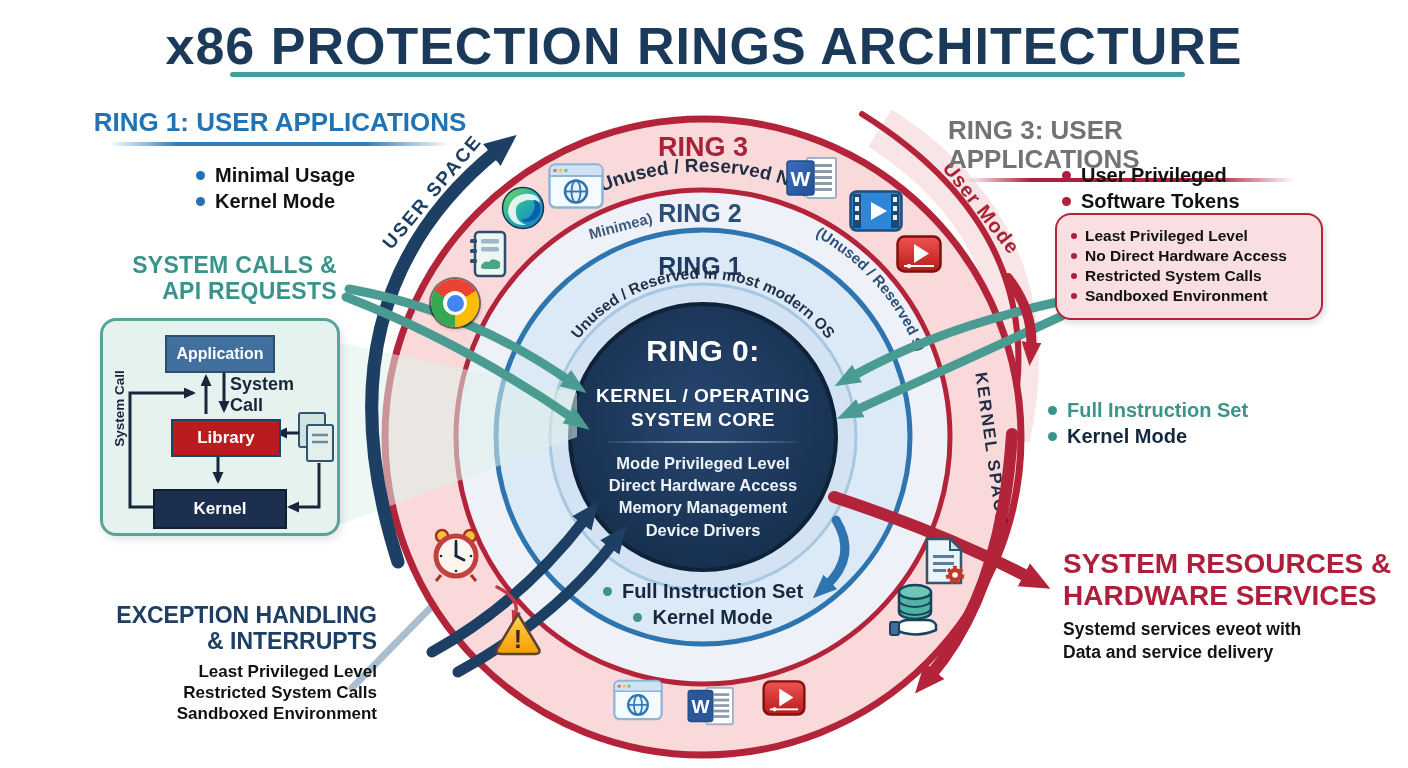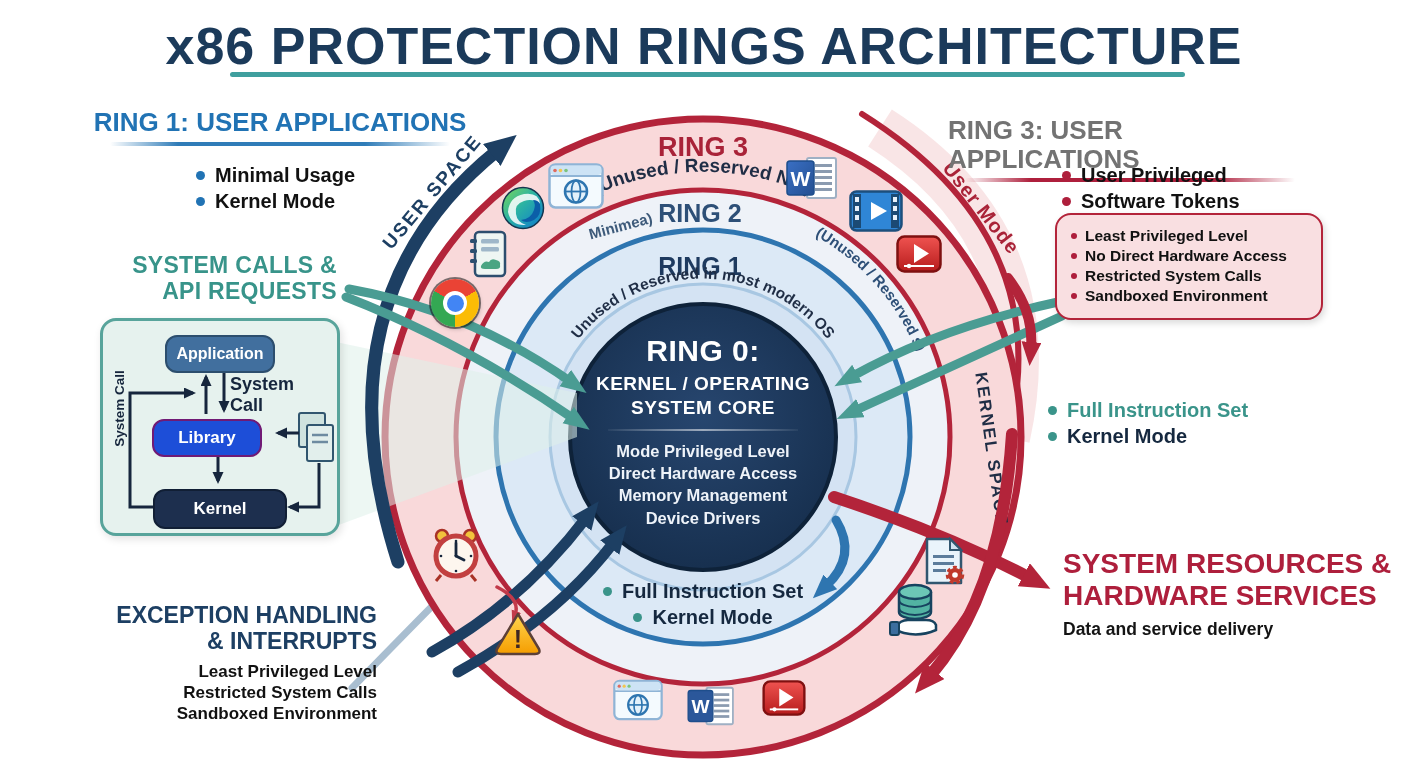--- a/index.html
+++ b/index.html
@@ -29,33 +29,33 @@
   .privbox{position:absolute;left:1055px;top:213px;width:240px;z-index:5;background:#f9dfe1;
            border:2.5px solid #b3243a;border-radius:16px;padding:10px 10px 11px 14px;
            box-shadow:2px 3px 7px rgba(0,0,0,.15);}
   .privbox .btxt{font-size:15.5px;}
   .privbox .brow{margin:2px 0;gap:8px;}
   .h-crim-l{color:#ae1f3c;font-size:28px;font-weight:800;text-align:left;line-height:1.16;}
   .body-l{font-size:17.5px;font-weight:600;color:#141414;line-height:1.3;margin-top:5px;text-align:left;}
   
   .core-text{position:absolute;left:566px;top:334px;width:274px;text-align:center;z-index:4;color:#fff;}
   .core-title{font-size:30px;font-weight:800;letter-spacing:.5px;}
-  .core-sub{font-size:19px;font-weight:800;letter-spacing:.5px;line-height:1.25;margin-top:4px;}
+  .core-sub{font-size:19px;font-weight:800;letter-spacing:.5px;line-height:1.25;margin-top:16px;}
   .core-div{width:190px;height:2px;margin:9px auto;background:linear-gradient(to right,rgba(255,255,255,.05),rgba(255,255,255,.55),rgba(255,255,255,.05));}
   .core-item{font-size:16.5px;font-weight:600;color:#eef3f9;line-height:1.36;}
   .inner-bullets{position:absolute;left:553px;top:577px;width:300px;z-index:4;}
   .inner-bullets .btxt{color:#15283f;}
   
   .panel{position:absolute;left:100px;top:318px;width:234px;height:212px;z-index:5;
          background:#e6f2ee;border:3px solid #58a49b;border-radius:16px;
          box-shadow:2px 3px 8px rgba(0,0,0,.12);}
-  .node{position:absolute;border-radius:12px;color:#fff;font-weight:700;font-size:16px;
+  .node{position:absolute;border-radius:0;color:#fff;font-weight:700;font-size:16px;
         display:flex;align-items:center;justify-content:center;}
   .node.app{left:62px;top:14px;width:106px;height:34px;background:#416f9e;border:2px solid #2c4e6e;}
-  .node.lib{left:49px;top:98px;width:106px;height:34px;background:#1d4ed8;border:2px solid #701a75;font-size:17px;}
+  .node.lib{left:68px;top:98px;width:106px;height:34px;background:#b91c1c;border:2px solid #0c4a6e;font-size:17px;}
   .node.ker{left:50px;top:168px;width:130px;height:36px;background:#1d2f4e;border:2px solid #111f35;font-size:17px;}
   .fc-label{position:absolute;left:127px;top:53px;font-size:18px;font-weight:700;color:#16263d;line-height:1.15;}
   .fc-vlabel{position:absolute;left:-44px;top:80px;width:120px;transform:rotate(-90deg);
              text-align:center;font-size:13.5px;font-weight:700;color:#16263d;}
   .panel svg{position:absolute;left:0;top:0;}
   
   .icon{position:absolute;z-index:3;}
   .chrome{width:48px;height:48px;border-radius:50%;position:relative;
           background:conic-gradient(from 300deg,#ea4335 0 120deg,#fbbc05 0 240deg,#34a853 0 360deg);
           box-shadow:0 0 0 2px rgba(20,20,20,.55), 1px 2px 4px rgba(0,0,0,.25);}
@@ -242,20 +242,21 @@
     <div class="brow">
         <span class="dot teal"></span>
         <span class="btxt" style="color:#15283f">Kernel Mode</span>
       </div>
   </div>
 
   <div class="abs" style="left:1063px;top:548px;width:340px;">
     <div class="h-crim-l">SYSTEM RESOURCES &amp;</div>
     <div class="h-crim-l">HARDWARE SERVICES</div>
     <div class="body-l">
+      <div>Systemd services eveot with</div>
       <div>Data and service delivery</div>
     </div>
   </div>
 
   <div class="core-text">
     <div class="core-title">RING 0:</div>
     <div class="core-sub">
       <div>KERNEL / OPERATING</div>
       <div>SYSTEM CORE</div>
     </div>

